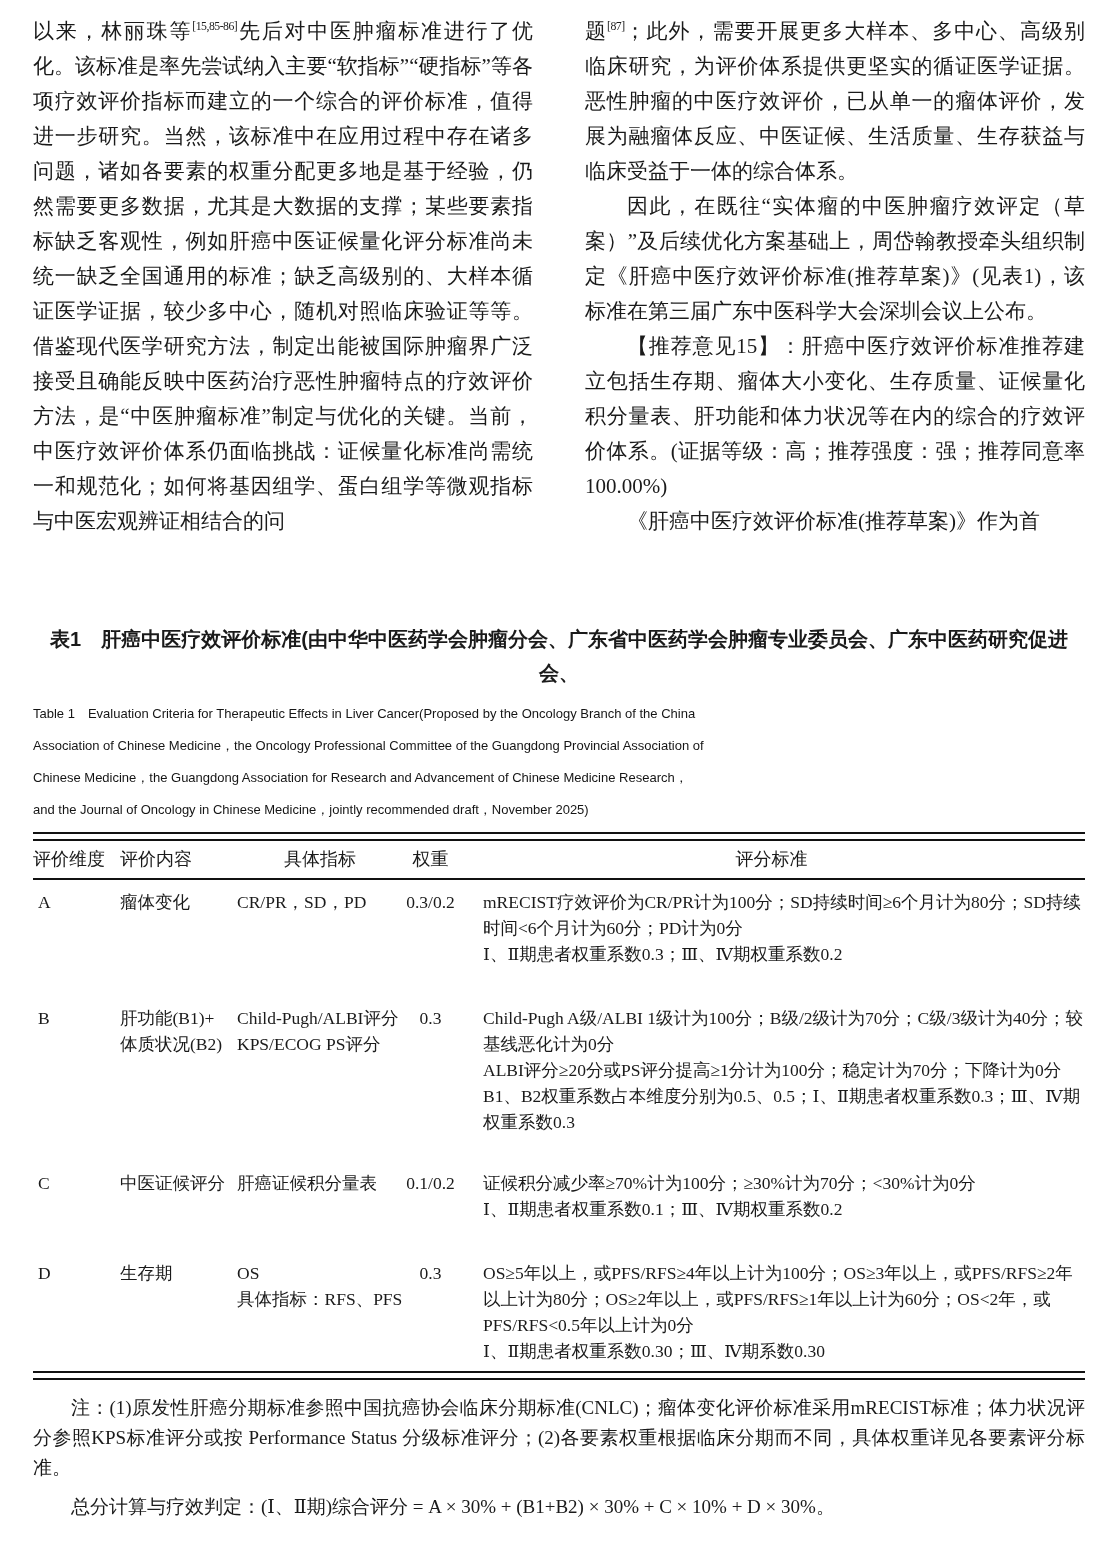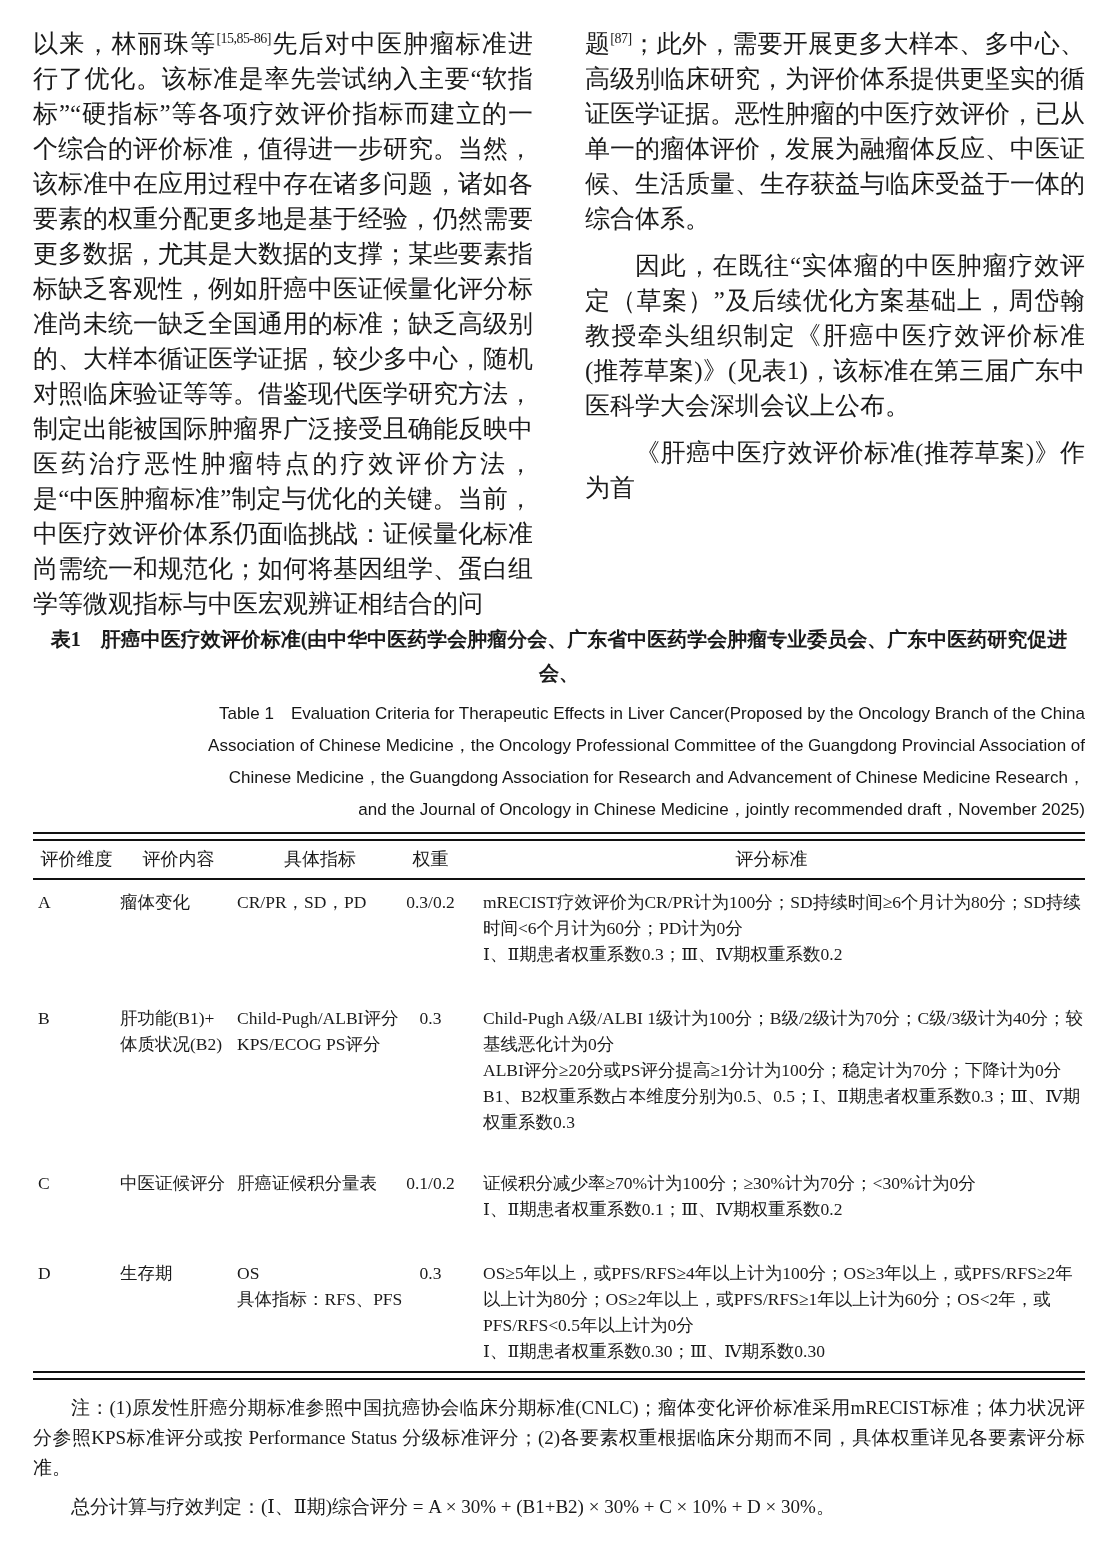--- a/index.html
+++ b/index.html
@@ -10,64 +10,63 @@
     background:#ffffff;
     color:#1a1a1a;
     padding:14px 33px 0 33px;
     font-family:"Liberation Serif","DejaVu Serif",serif;
     overflow:hidden;
   }
   
   .columns { display:flex; gap:52px; height:562px; }
   .col { width:500px; }
   .body-p {
-    font-size:25px;
+    font-size:21px;
     line-height:35px;
     text-align:justify;
     text-justify:inter-ideograph;
-    margin-top:12px;
   }
   .indent { text-indent:2em; }
   sup { font-size:0.56em; vertical-align:super; line-height:0; letter-spacing:-0.5px; }
 
   
   .cap-zh {
     margin-top:46px;
     text-align:center;
-    font-family:Liberation Serif, serif;
+    font-family:Liberation Sans, sans-serif;
     font-weight:700;
     font-size:20px;
     line-height:34px;
   }
   .cap-en {
     margin-top:8px;
-    text-align:right;
+    text-align:left;
     font-family:"Liberation Sans","DejaVu Sans",sans-serif;
     font-weight:400;
-    font-size:17px;
+    font-size:13px;
     line-height:32px;
     color:#151515;
   }
   .cap-line { display:block; }
 
   
   .ttable { margin-top:6px; }
   .rule-double { height:9px; border-top:2px solid #111; border-bottom:2px solid #111; }
   .rule-single { height:2px; background:#111; }
   .thead, .trow {
     display:grid;
     grid-template-columns:87px 117px 166px 55px 627px;
   }
   .thead {
     padding:5px 0 6px 0;
     font-size:18px;
     line-height:26px;
   }
   .thead .hc { text-align:center; }
-  .thead .hl { text-align:center; }
+  .thead .hl { text-align:left; }
   .trow {
     font-size:17.5px;
     line-height:26px;
     padding-top:9px;
   }
   .trow.pad-a { padding-bottom:29px; }
   .trow.pad-b { padding-bottom:26px; }
   .trow.pad-c { padding-bottom:29px; }
   .trow.pad-d { padding-bottom:7px; }
   .td { text-align:left; }
@@ -85,20 +84,21 @@
 
 <div class="page">
 
   <div class="columns">
     <div class="col">
       <p class="body-p">以来，林丽珠等<sup>[15,85-86]</sup>先后对中医肿瘤标准进行了优化。该标准是率先尝试纳入主要“软指标”“硬指标”等各项疗效评价指标而建立的一个综合的评价标准，值得进一步研究。当然，该标准中在应用过程中存在诸多问题，诸如各要素的权重分配更多地是基于经验，仍然需要更多数据，尤其是大数据的支撑；某些要素指标缺乏客观性，例如肝癌中医证候量化评分标准尚未统一缺乏全国通用的标准；缺乏高级别的、大样本循证医学证据，较少多中心，随机对照临床验证等等。借鉴现代医学研究方法，制定出能被国际肿瘤界广泛接受且确能反映中医药治疗恶性肿瘤特点的疗效评价方法，是“中医肿瘤标准”制定与优化的关键。当前，中医疗效评价体系仍面临挑战：证候量化标准尚需统一和规范化；如何将基因组学、蛋白组学等微观指标与中医宏观辨证相结合的问</p>
     </div>
     <div class="col">
       <p class="body-p">题<sup>[87]</sup>；此外，需要开展更多大样本、多中心、高级别临床研究，为评价体系提供更坚实的循证医学证据。恶性肿瘤的中医疗效评价，已从单一的瘤体评价，发展为融瘤体反应、中医证候、生活质量、生存获益与临床受益于一体的综合体系。</p>
       <p class="body-p indent">因此，在既往“实体瘤的中医肿瘤疗效评定（草案）”及后续优化方案基础上，周岱翰教授牵头组织制定《肝癌中医疗效评价标准(推荐草案)》(见表1)，该标准在第三届广东中医科学大会深圳会议上公布。</p>
+      <p class="body-p indent">【推荐意见15】：肝癌中医疗效评价标准推荐建立包括生存期、瘤体大小变化、生存质量、证候量化积分量表、肝功能和体力状况等在内的综合的疗效评价体系。(证据等级：高；推荐强度：强；推荐同意率100.00%)</p>
       <p class="body-p indent">《肝癌中医疗效评价标准(推荐草案)》作为首</p>
     </div>
   </div>
 
   <div class="cap-zh">
     <span class="cap-line">表1　肝癌中医疗效评价标准(由中华中医药学会肿瘤分会、广东省中医药学会肿瘤专业委员会、广东中医药研究促进会、</span>
   </div>
 
   <div class="cap-en">
     <span class="cap-line">Table 1　Evaluation Criteria for Therapeutic Effects in Liver Cancer(Proposed by the Oncology Branch of the China</span>

